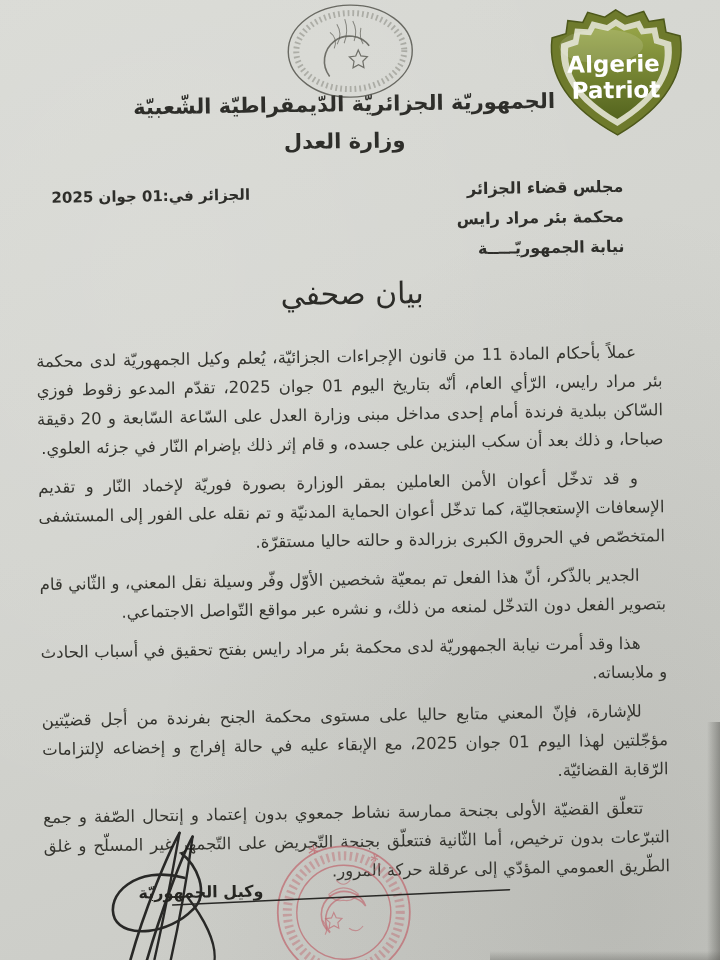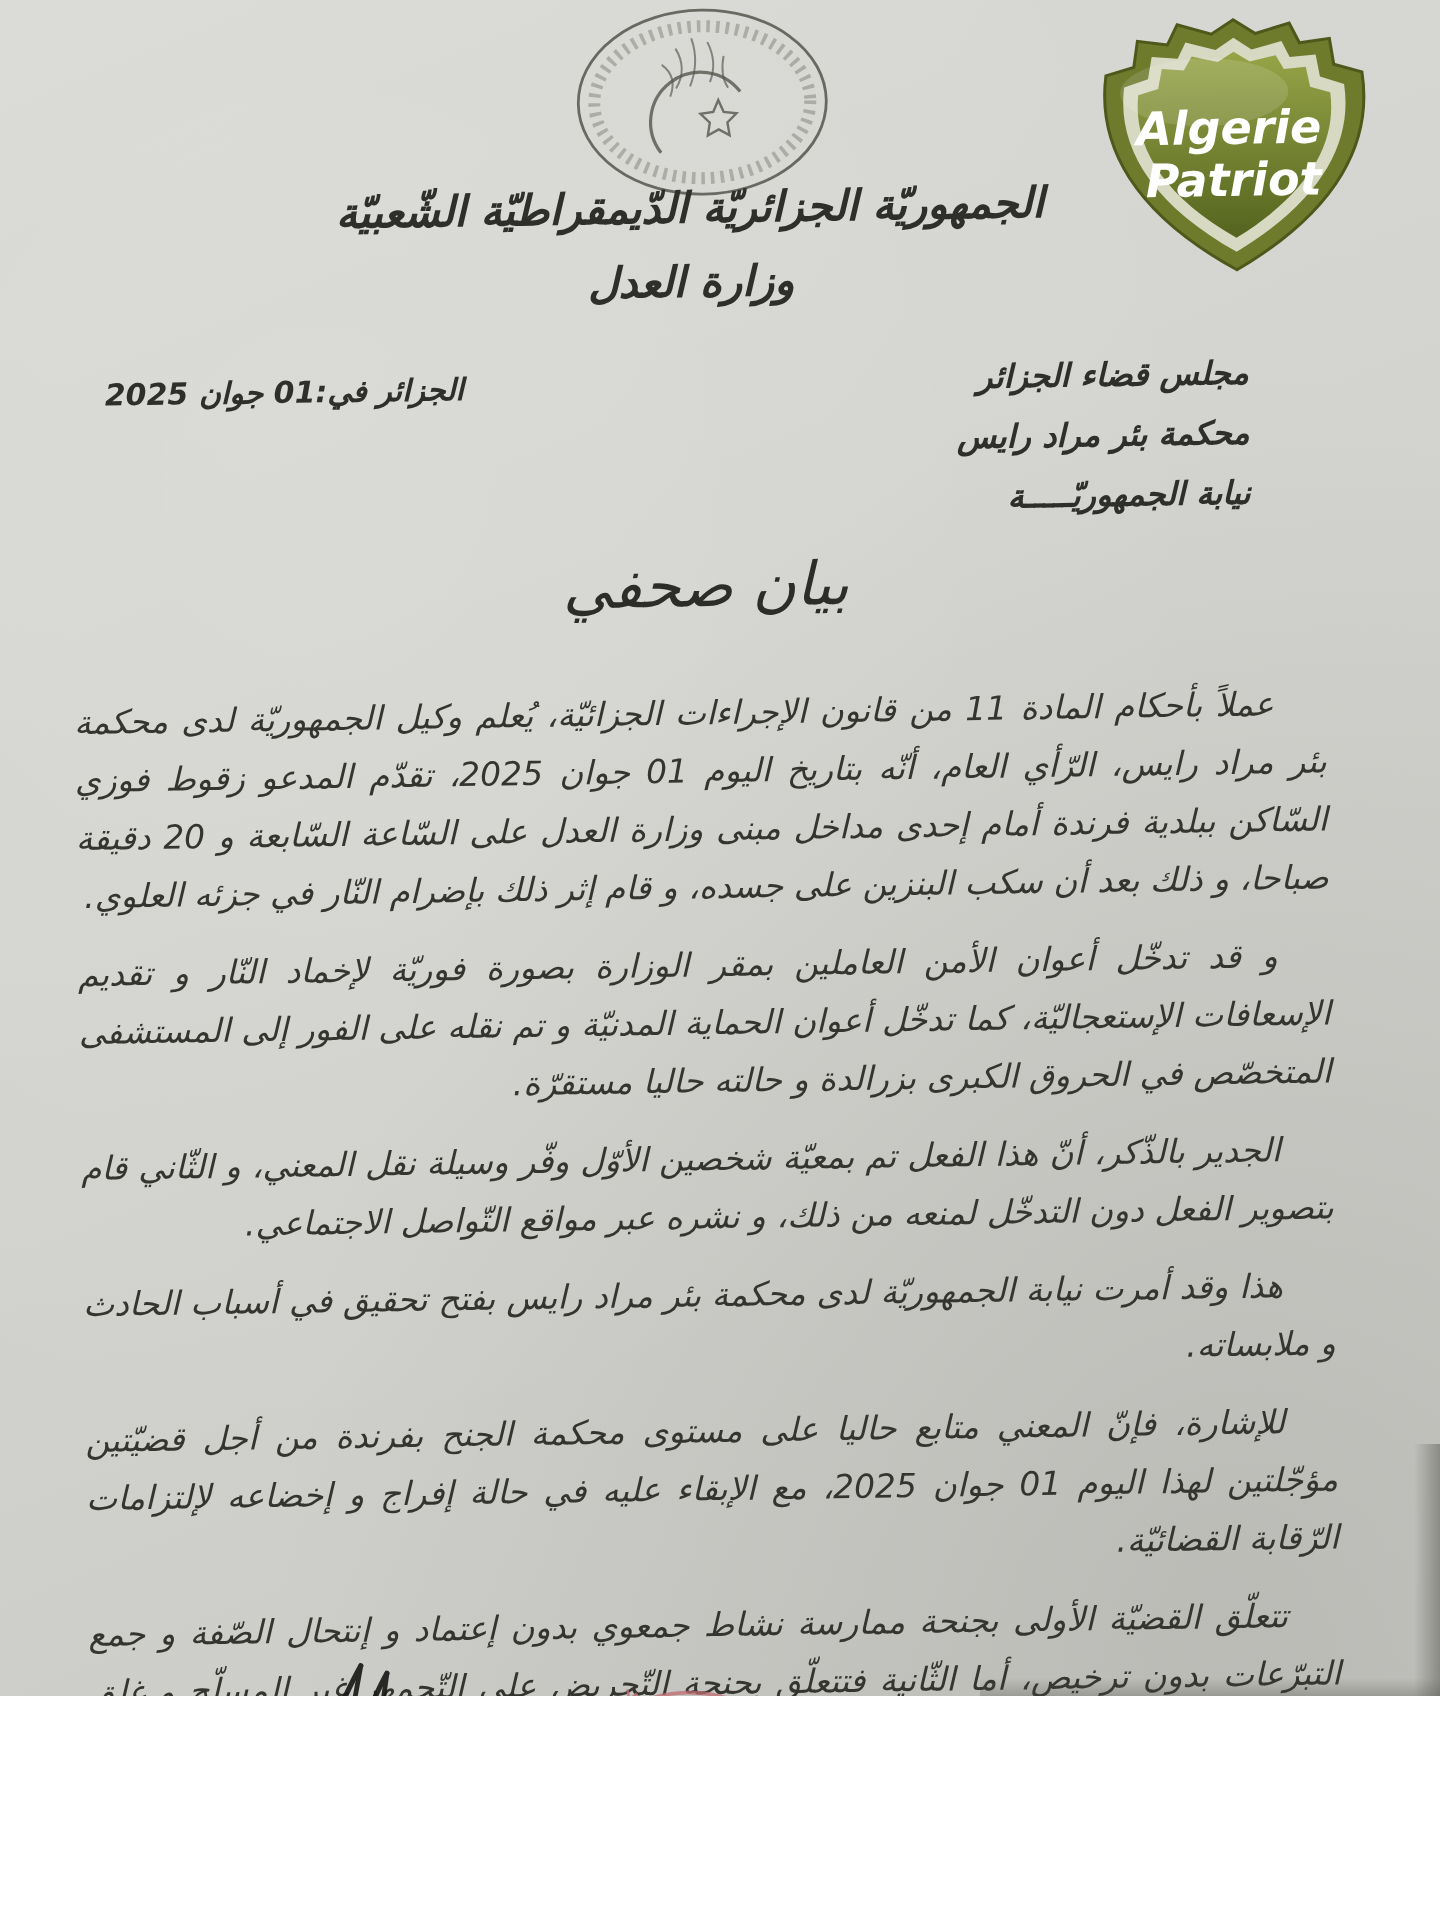--- a/index.html
+++ b/index.html
@@ -1,23 +1,22 @@
 <!DOCTYPE html>
 <html lang="ar"><head>
 <meta charset="utf-8">
 <style>
   html,body{margin:0;padding:0;}
   body{width:720px;height:960px;overflow:hidden;font-family:"DejaVu Sans",sans-serif;}
   .page{
-    position:relative;width:720px;height:848px;overflow:hidden;color:#2e2e2a;
+    position:relative;width:720px;height:960px;overflow:hidden;color:#2e2e2a;
     background:
       radial-gradient(ellipse at 22% 28%, rgba(255,255,255,0.10), transparent 60%),
       radial-gradient(ellipse at 85% 95%, rgba(70,70,64,0.12), transparent 55%),
       linear-gradient(158deg,#d9dad5 0%,#d3d4cf 45%,#c9cac5 100%);
-    font-style: italic;
   }
   .tilt{position:absolute;inset:0;transform:rotate(-0.9deg);}
   .emblem{position:absolute;left:292px;top:2px;width:130px;height:98px;}
   .badge{position:absolute;left:536px;top:10px;width:174px;height:132px;}
   .hdr{position:absolute;top:92px;left:0;right:20px;text-align:center;direction:rtl;}
   .hdr-l1{font-size:21px;font-weight:bold;letter-spacing:0.2px;}
   .hdr-l2{font-size:21px;font-weight:bold;margin-top:13px;}
   .court{position:absolute;top:176px;right:92px;direction:rtl;text-align:right;
          font-size:16px;font-weight:bold;line-height:30px;}
   .date{position:absolute;top:184px;left:56px;direction:rtl;font-size:15px;font-weight:bold;}

